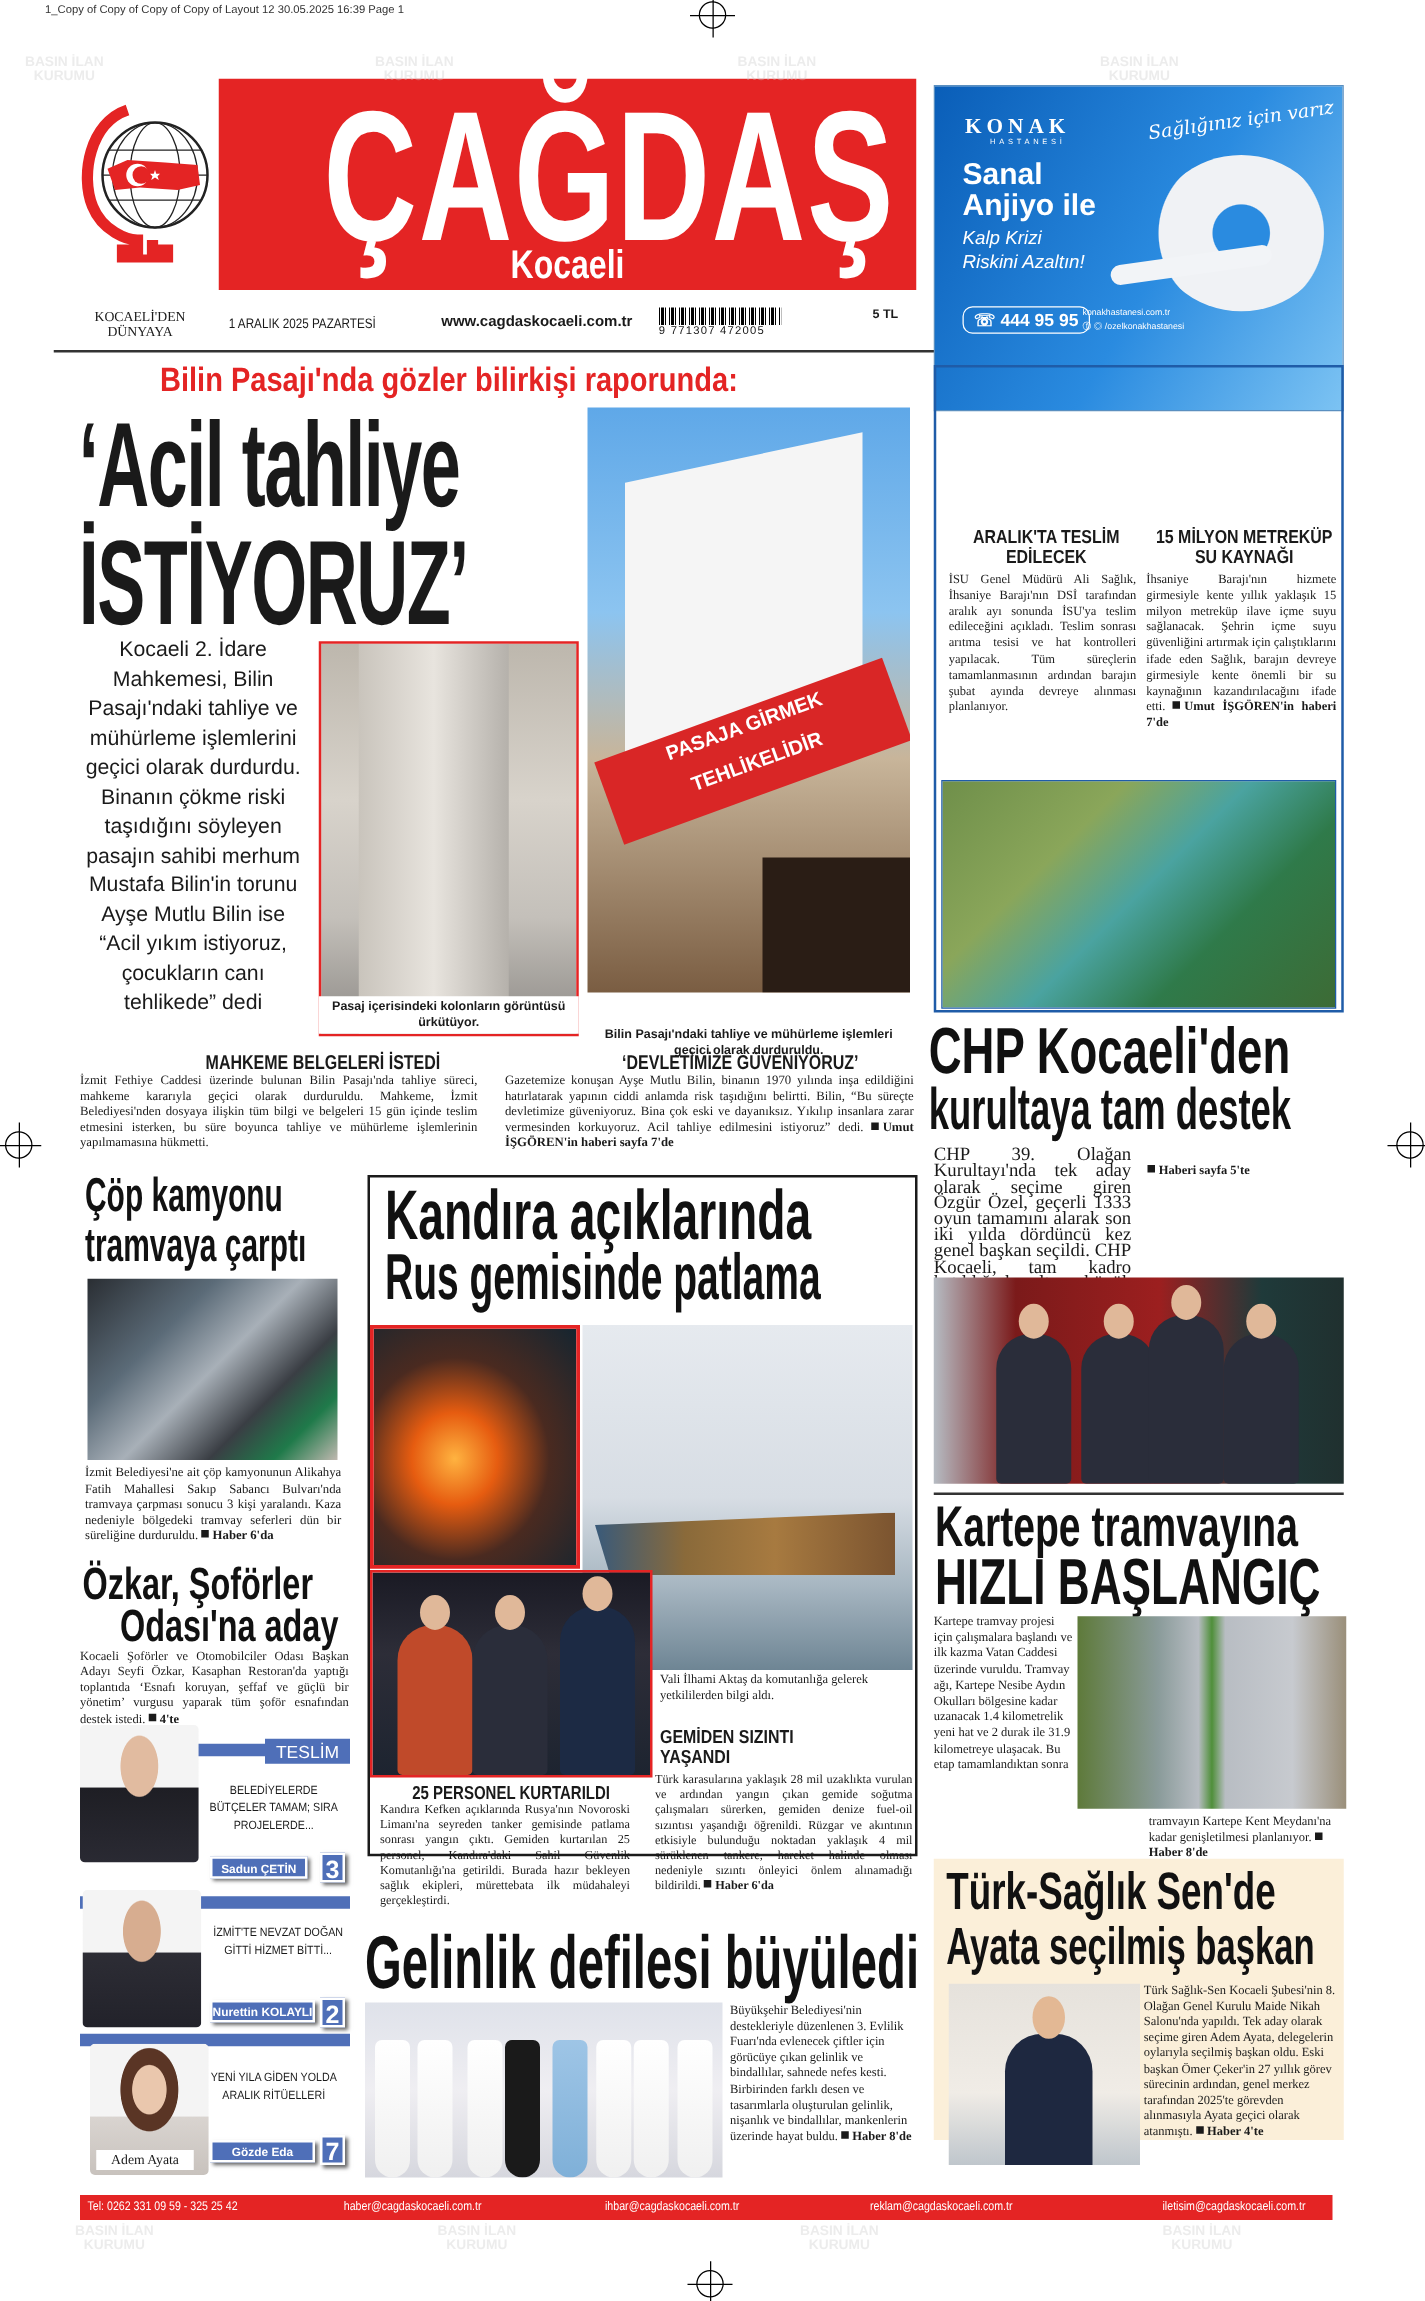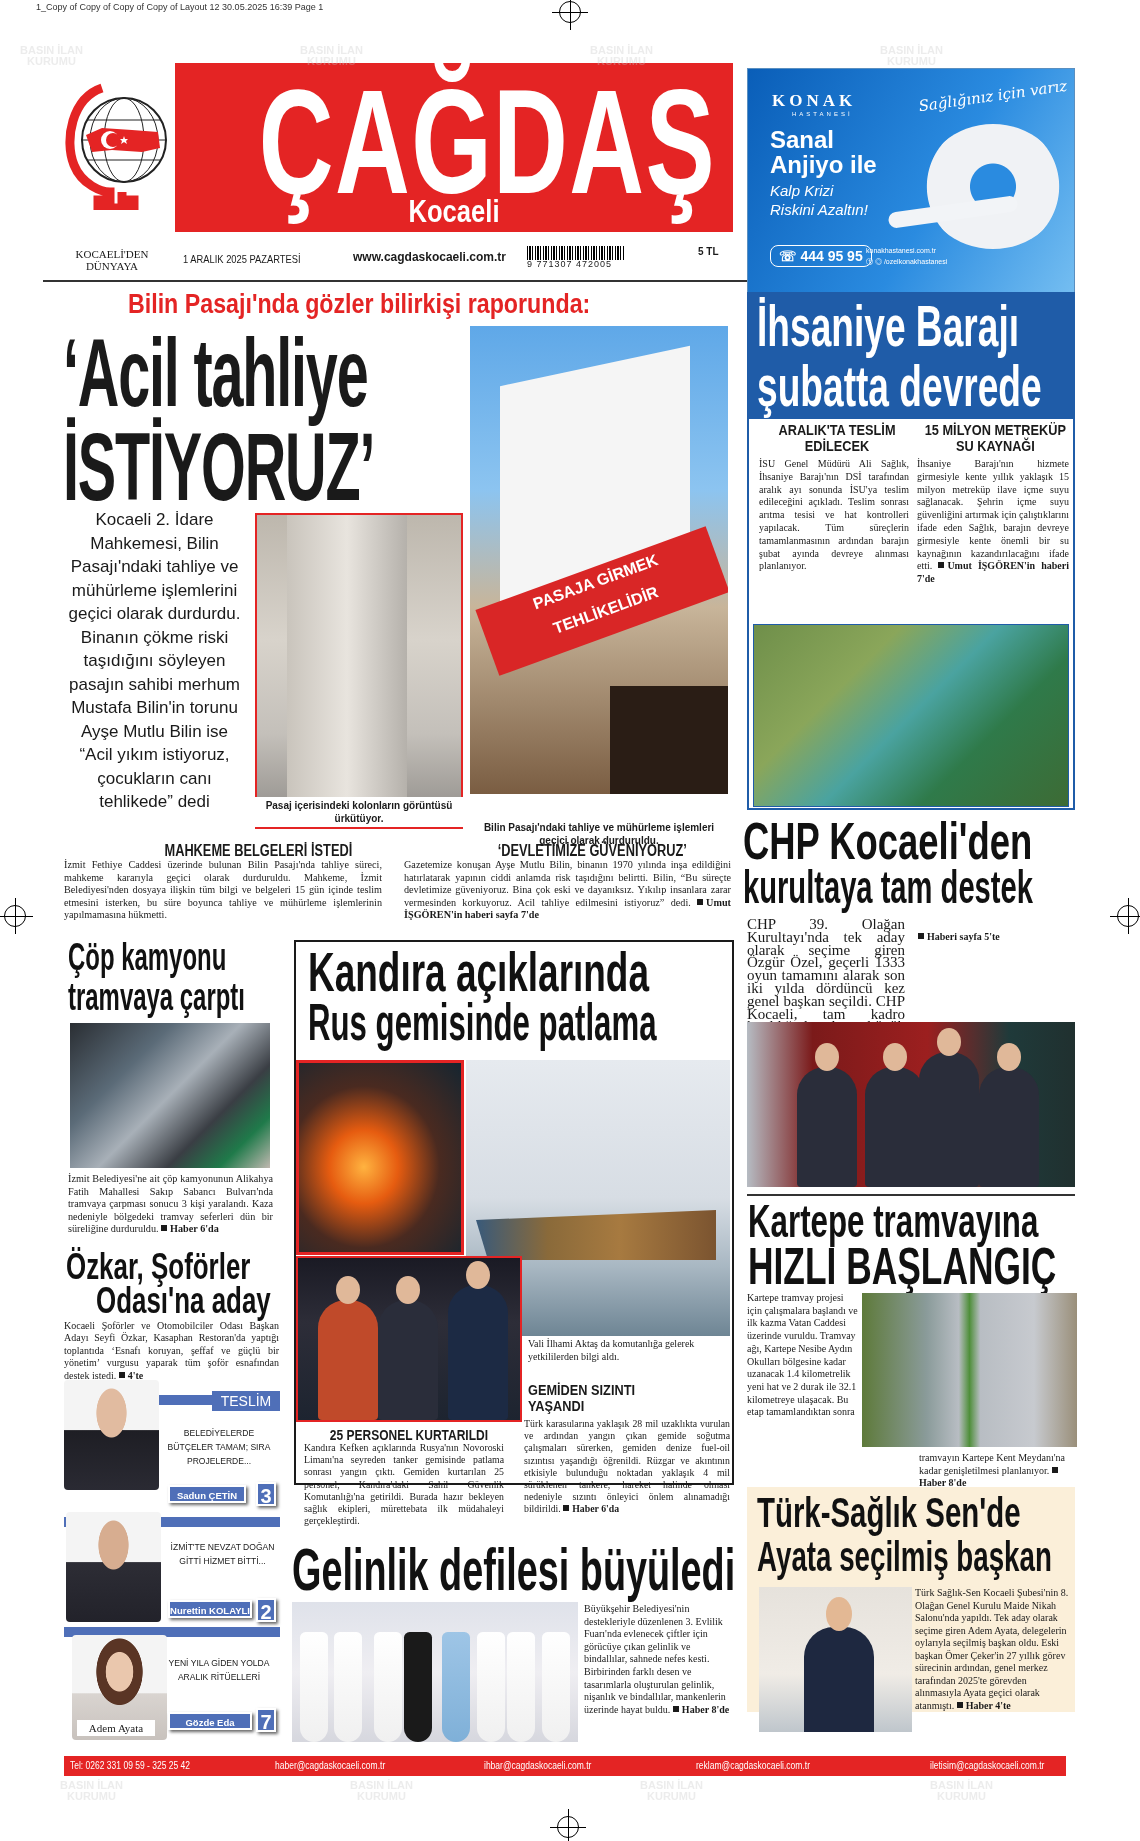--- a/index.html
+++ b/index.html
@@ -182,26 +182,20 @@
   <div class="banner-dark"></div>
 </div>
 <div class="abs cap-banner">Bilin Pasajı'ndaki tahliye ve mühürleme işlemleri geçici olarak durduruldu.</div>
 
 <div class="abs subhead" style="left:141px;top:842px;">MAHKEME BELGELERİ İSTEDİ</div>
 <div class="abs body" style="left:64px;top:859px;width:318px;">İzmit Fethiye Caddesi üzerinde bulunan Bilin Pasajı'nda tahliye süreci, mahkeme kararıyla geçici olarak durduruldu. Mahkeme, İzmit Belediyesi'nden dosyaya ilişkin tüm bilgi ve belgeleri 15 gün içinde teslim etmesini isterken, bu süre boyunca tahliye ve mühürleme işlemlerinin yapılmamasına hükmetti.</div>
 <div class="abs subhead" style="left:474px;top:842px;">‘DEVLETİMİZE GÜVENİYORUZ’</div>
 <div class="abs body" style="left:404px;top:859px;width:327px;"><span>Gazetemize konuşan Ayşe Mutlu Bilin, binanın 1970 yılında inşa edildiğini hatırlatarak yapının ciddi anlamda risk taşıdığını belirtti. Bilin, “Bu süreçte devletimize güveniyoruz. Bina çok eski ve dayanıksız. Yıkılıp insanlara zarar vermesinden korkuyoruz. Acil tahliye edilmesini istiyoruz” dedi.</span> <span class="sq"></span><span class="more">Umut İŞGÖREN'in haberi sayfa 7'de</span></div>
 
 <div class="abs ihs-box">
-  <div class="abs ihs-head">
-    <div class="abs ihs-title">
-      <div>İhsaniye Barajı</div>
-      <div>şubatta devrede</div>
-    </div>
-  </div>
   <div class="abs subhead" style="left:20px;top:128px;width:160px;white-space:normal;text-align:center;font-size:15px;line-height:16px;transform:scaleX(0.85);transform-origin:left top;">ARALIK'TA TESLİM EDİLECEK</div>
   <div class="abs body" style="left:10px;top:164px;width:150px;font-size:10px;line-height:12.8px;">İSU Genel Müdürü Ali Sağlık, İhsaniye Barajı'nın DSİ tarafından aralık ayı sonunda İSU'ya teslim edileceğini açıkladı. Teslim sonrası arıtma tesisi ve hat kontrolleri yapılacak. Tüm süreçlerin tamamlanmasının ardından barajın şubat ayında devreye alınması planlanıyor.</div>
   <div class="abs subhead" style="left:172px;top:128px;width:175px;white-space:normal;text-align:center;font-size:15px;line-height:16px;transform:scaleX(0.85);transform-origin:left top;">15 MİLYON METREKÜP SU KAYNAĞI</div>
   <div class="abs body" style="left:168px;top:164px;width:152px;font-size:10px;line-height:12.8px;"><span>İhsaniye Barajı'nın hizmete girmesiyle kente yıllık yaklaşık 15 milyon metreküp ilave içme suyu sağlanacak. Şehrin içme suyu güvenliğini artırmak için çalıştıklarını ifade eden Sağlık, barajın devreye girmesiyle kente önemli bir su kaynağının kazandırılacağını ifade etti.</span> <span class="sq"></span><span class="more">Umut İŞGÖREN'in haberi 7'de</span></div>
   <div class="abs photo ihs-photo"></div>
 </div>
 
 <div class="abs h-black" style="left:743px;top:815px;font-size:52px;line-height:52px;transform:scaleX(0.7);">CHP Kocaeli'den</div>
 <div class="abs h-black" style="left:743px;top:863px;font-size:47px;line-height:48px;transform:scaleX(0.62);">kurultaya tam destek</div>
 <div class="abs body" style="left:747px;top:918px;width:158px;font-size:15px;line-height:12.8px;">CHP 39. Olağan Kurultayı'nda tek aday olarak seçime giren Özgür Özel, geçerli 1333 oyun tamamını alarak son iki yılda dördüncü kez genel başkan seçildi. CHP Kocaeli, tam kadro katıldığı kurultaya büyük destek</div>
@@ -272,21 +266,21 @@
   <div class="dress" style="left:150px;background:linear-gradient(180deg,#9ec5e6,#7fb0d8);"></div>
   <div class="dress" style="left:185px;"></div>
   <div class="dress" style="left:215px;"></div>
   <div class="dress" style="left:250px;"></div>
 </div>
 <div class="abs body" style="left:584px;top:1603px;width:150px;font-size:10px;line-height:12.6px;text-align:left;"><span>Büyükşehir Belediyesi'nin destekleriyle düzenlenen 3. Evlilik Fuarı'nda evlenecek çiftler için görücüye çıkan gelinlik ve bindallılar, sahnede nefes kesti. Birbirinden farklı desen ve tasarımlarla oluşturulan gelinlik, nişanlık ve bindallılar, mankenlerin üzerinde hayat buldu.</span> <span class="sq"></span><span class="more">Haber 8'de</span></div>
 
 <div class="abs" style="left:747px;top:1194px;width:328px;height:2px;background:#333;"></div>
 <div class="abs h-black" style="left:748px;top:1198px;font-size:46px;line-height:46px;transform:scaleX(0.68);">Kartepe tramvayına</div>
 <div class="abs h-black" style="left:748px;top:1240px;font-size:52px;line-height:52px;transform:scaleX(0.68);">HIZLI BAŞLANGIÇ</div>
-<div class="abs body" style="left:747px;top:1292px;width:112px;font-size:10px;line-height:12.7px;text-align:left;">Kartepe tramvay projesi için çalışmalara başlandı ve ilk kazma Vatan Caddesi üzerinde vuruldu. Tramvay ağı, Kartepe Nesibe Aydın Okulları bölgesine kadar uzanacak 1.4 kilometrelik yeni hat ve 2 durak ile 32.1 kilometreye ulaşacak. Bu etap tamamlandıktan sonra</div>
+<div class="abs body" style="left:747px;top:1292px;width:112px;font-size:10px;line-height:12.7px;text-align:left;">Kartepe tramvay projesi için çalışmalara başlandı ve ilk kazma Vatan Caddesi üzerinde vuruldu. Tramvay ağı, Kartepe Nesibe Aydın Okulları bölgesine kadar uzanacak 1.4 kilometrelik yeni hat ve 2 durak ile 31.9 kilometreye ulaşacak. Bu etap tamamlandıktan sonra</div>
 <div class="abs photo kar-photo"></div>
 <div class="abs body" style="left:919px;top:1452px;width:158px;font-size:10px;line-height:12.7px;text-align:left;"><span>tramvayın Kartepe Kent Meydanı'na kadar genişletilmesi planlanıyor.</span> <span class="sq"></span><span class="more">Haber 8'de</span></div>
 
 <div class="abs ts-box">
   <div class="abs h-black" style="left:10px;top:4px;font-size:42px;line-height:44px;transform:scaleX(0.7);">Türk-Sağlık Sen'de</div>
   <div class="abs h-black" style="left:10px;top:48px;font-size:42px;line-height:44px;transform:scaleX(0.66);">Ayata seçilmiş başkan</div>
   <div class="abs photo ts-photo">
       <div class="ts-person"></div>
     </div>
   <div class="abs body" style="left:168px;top:100px;width:155px;font-size:10px;line-height:12.5px;text-align:left;"><span>Türk Sağlık-Sen Kocaeli Şubesi'nin 8. Olağan Genel Kurulu Maide Nikah Salonu'nda yapıldı. Tek aday olarak seçime giren Adem Ayata, delegelerin oylarıyla seçilmiş başkan oldu. Eski başkan Ömer Çeker'in 27 yıllık görev sürecinin ardından, genel merkez tarafından 2025'te görevden alınmasıyla Ayata geçici olarak atanmıştı.</span> <span class="sq"></span><span class="more">Haber 4'te</span></div>

